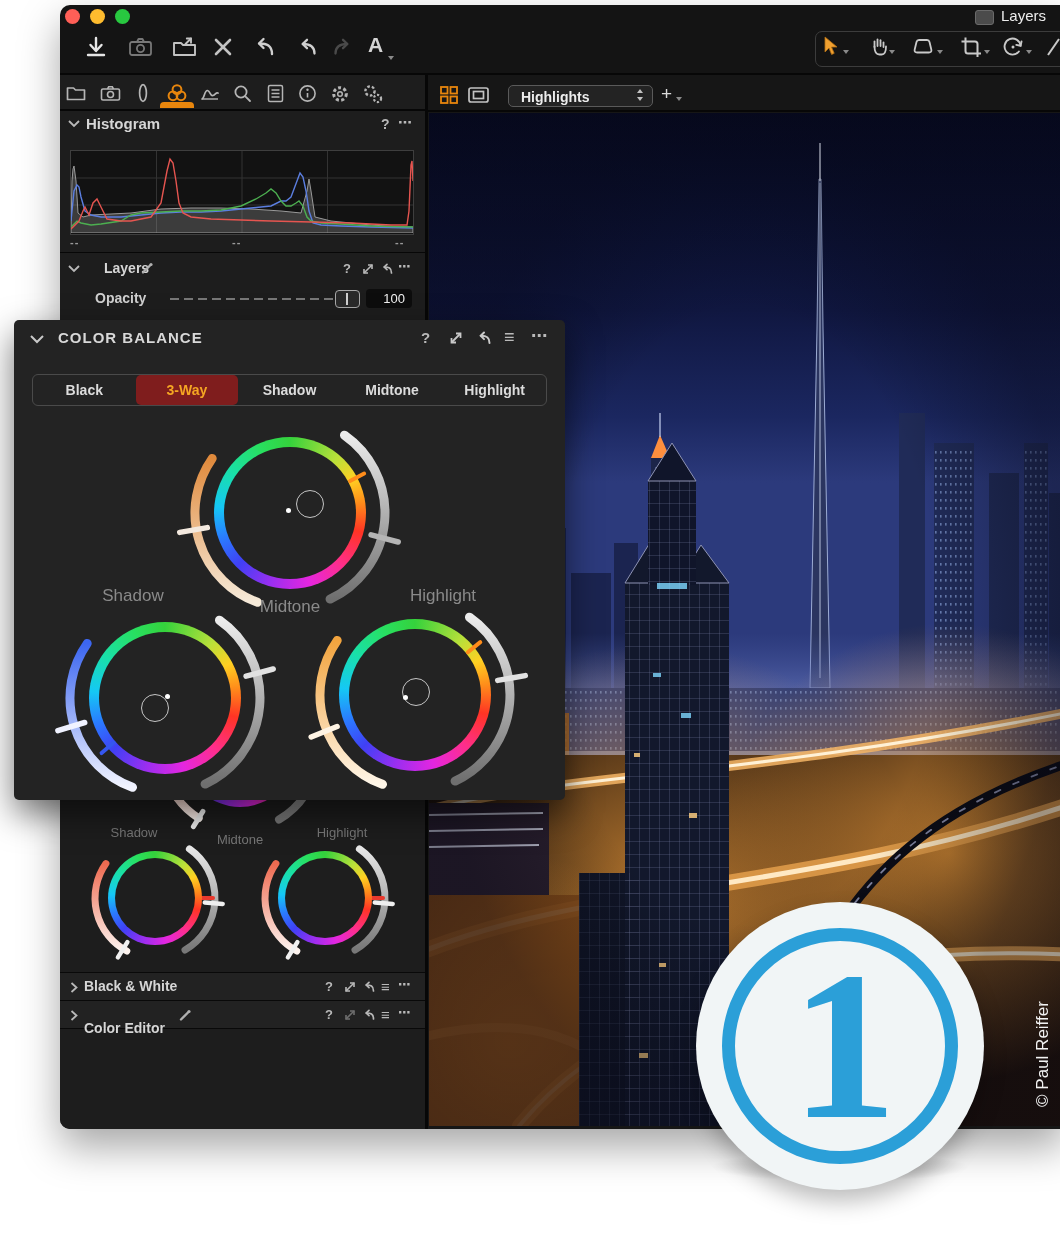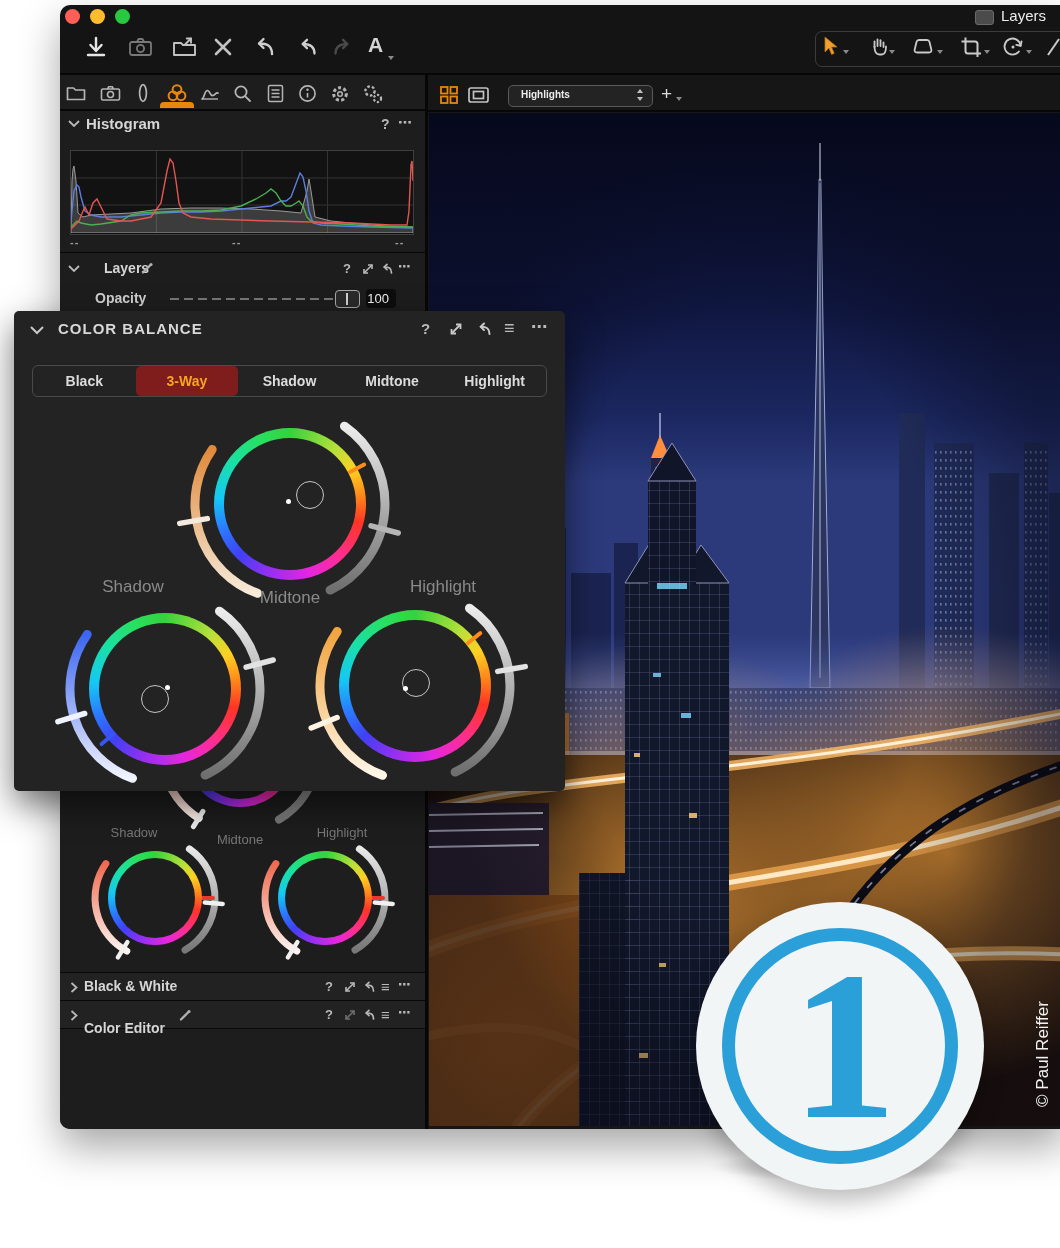--- a/index.html
+++ b/index.html
@@ -23,21 +23,21 @@
   .caret-up{width:0;height:0;border-left:3.5px solid transparent;border-right:3.5px solid transparent;border-bottom:4.5px solid #c2c2c2;position:absolute;}
   .caret-dn{width:0;height:0;border-left:3.5px solid transparent;border-right:3.5px solid transparent;border-top:4.5px solid #c2c2c2;position:absolute;}
 
   
   .ptitle{color:#d6d6d6;font-size:14px;font-weight:bold;text-align:right;}
   .picon{color:#b9b9b9;font-size:13px;font-weight:bold;}
   .readout{color:#9a9a9a;font-size:11px;letter-spacing:1px;font-weight:bold;}
   .hdr-row{position:absolute;left:60px;width:365px;height:27px;background:#222;border-top:1px solid #090909;border-bottom:1px solid #090909;}
 
   
-  .cb{position:absolute;left:14px;top:311px;width:551px;height:480px;background:#232323;border-radius:5px;
+  .cb{position:absolute;left:14px;top:320px;width:551px;height:480px;background:#232323;border-radius:5px;
       box-shadow:0 14px 34px rgba(0,0,0,.55);z-index:40;text-align:right;}
   .cb-title{color:#d8d8d8;font-size:15px;font-weight:bold;letter-spacing:1px;}
   .tabbar{position:absolute;left:18px;top:54px;width:513px;height:30px;border:1px solid #4a4a4a;border-radius:6px;display:flex;}
   .tab{flex:1;display:flex;align-items:center;justify-content:center;color:#dcdcdc;font-size:14px;font-weight:bold;cursor:default;}
   .tab.active{background:#7f1d1d;border-radius:5px;color:#f5a623;}
 
   
   .wheel{position:absolute;width:0;height:0;}
   .ring{position:absolute;border-radius:50%;
     background:conic-gradient(from 0deg,#35d23c,#b8e03a 40deg,#ffd022 62deg,#ff8c1a 82deg,#ff3424 105deg,
@@ -219,21 +219,21 @@
         <rect x="10.5" y="10.5" width="6.5" height="6.5"></rect>
     </g>
   </svg>
   <svg class="i" style="left:468px;top:87px;" width="22" height="17">
     <g stroke="#c2c2c2" stroke-width="1.7" fill="none">
         <rect x="1" y="1" width="19" height="14" rx="2"></rect>
         <rect x="5.5" y="4.5" width="10" height="7"></rect>
       </g>
   </svg>
   <div class="abs" style="left:508px;top:85px;width:143px;height:20px;background:#232323;border:1px solid #5a5a5a;border-radius:5px;">
-    <span class="txt" style="left:12px;top:3px;font-size:10px;font-weight:bold;color:#ececec;">Highlights</span>
+    <span class="txt" style="left:12px;top:3px;font-size:14px;font-weight:bold;color:#ececec;">Highlights</span>
     <span class="caret-up" style="left:128px;top:3px;"></span>
     <span class="caret-dn" style="left:128px;top:11px;"></span>
   </div>
   <div class="txt" style="left:661px;top:83px;font-size:19px;color:#d9d9d9;">+</div>
   <div class="caret" style="left:676px;top:97px;"></div>
   <div class="hline" style="left:428px;top:110px;width:637px;"></div>
 
   <div class="abs" style="left:429px;top:113px;width:636px;height:1013px;">
   <svg width="636" height="1013" viewBox="0 0 636 1013">
     <defs>
@@ -399,21 +399,21 @@
         <polyline points="7,2.3 4.2,5 7,7.7"></polyline>
       </g>
   </svg>
   <div class="txt picon" style="left:398px;top:259px;">⋯</div>
 
   <div class="txt" style="left:95px;top:290px;font-size:14px;font-weight:bold;color:#cfcfcf;">Opacity</div>
   <div class="abs" style="left:170px;top:298px;width:172px;height:2px;background:repeating-linear-gradient(90deg,#777 0 9px,transparent 9px 14px);"></div>
   <div class="abs" style="left:335px;top:290px;width:23px;height:16px;border:1.5px solid #a8a8a8;border-radius:4px;background:#2a2a2a;">
     <div class="abs" style="left:10px;top:2px;width:1.5px;height:12px;background:#cfcfcf;"></div>
   </div>
-  <div class="abs" style="left:366px;top:289px;width:30px;height:19px;background:#0d0d0d;border-radius:4px;">
+  <div class="abs" style="left:366px;top:289px;width:46px;height:19px;background:#0d0d0d;border-radius:4px;">
     <span class="txt" style="right:7px;top:2px;font-size:13px;color:#f0f0f0;position:absolute;">100</span>
   </div>
 
   <div>
 
     <div class="wheel" style="left:240px;top:752px;z-index:8;">
       <svg class="i" style="left:-90px;top:-90px;" width="180" height="180" viewBox="-90 -90 180 180">
         <defs>
           <linearGradient id="gdmL" x1="0" y1="0" x2="0" y2="1">
               <stop offset="0" stop-color="#ef6a50"></stop>

